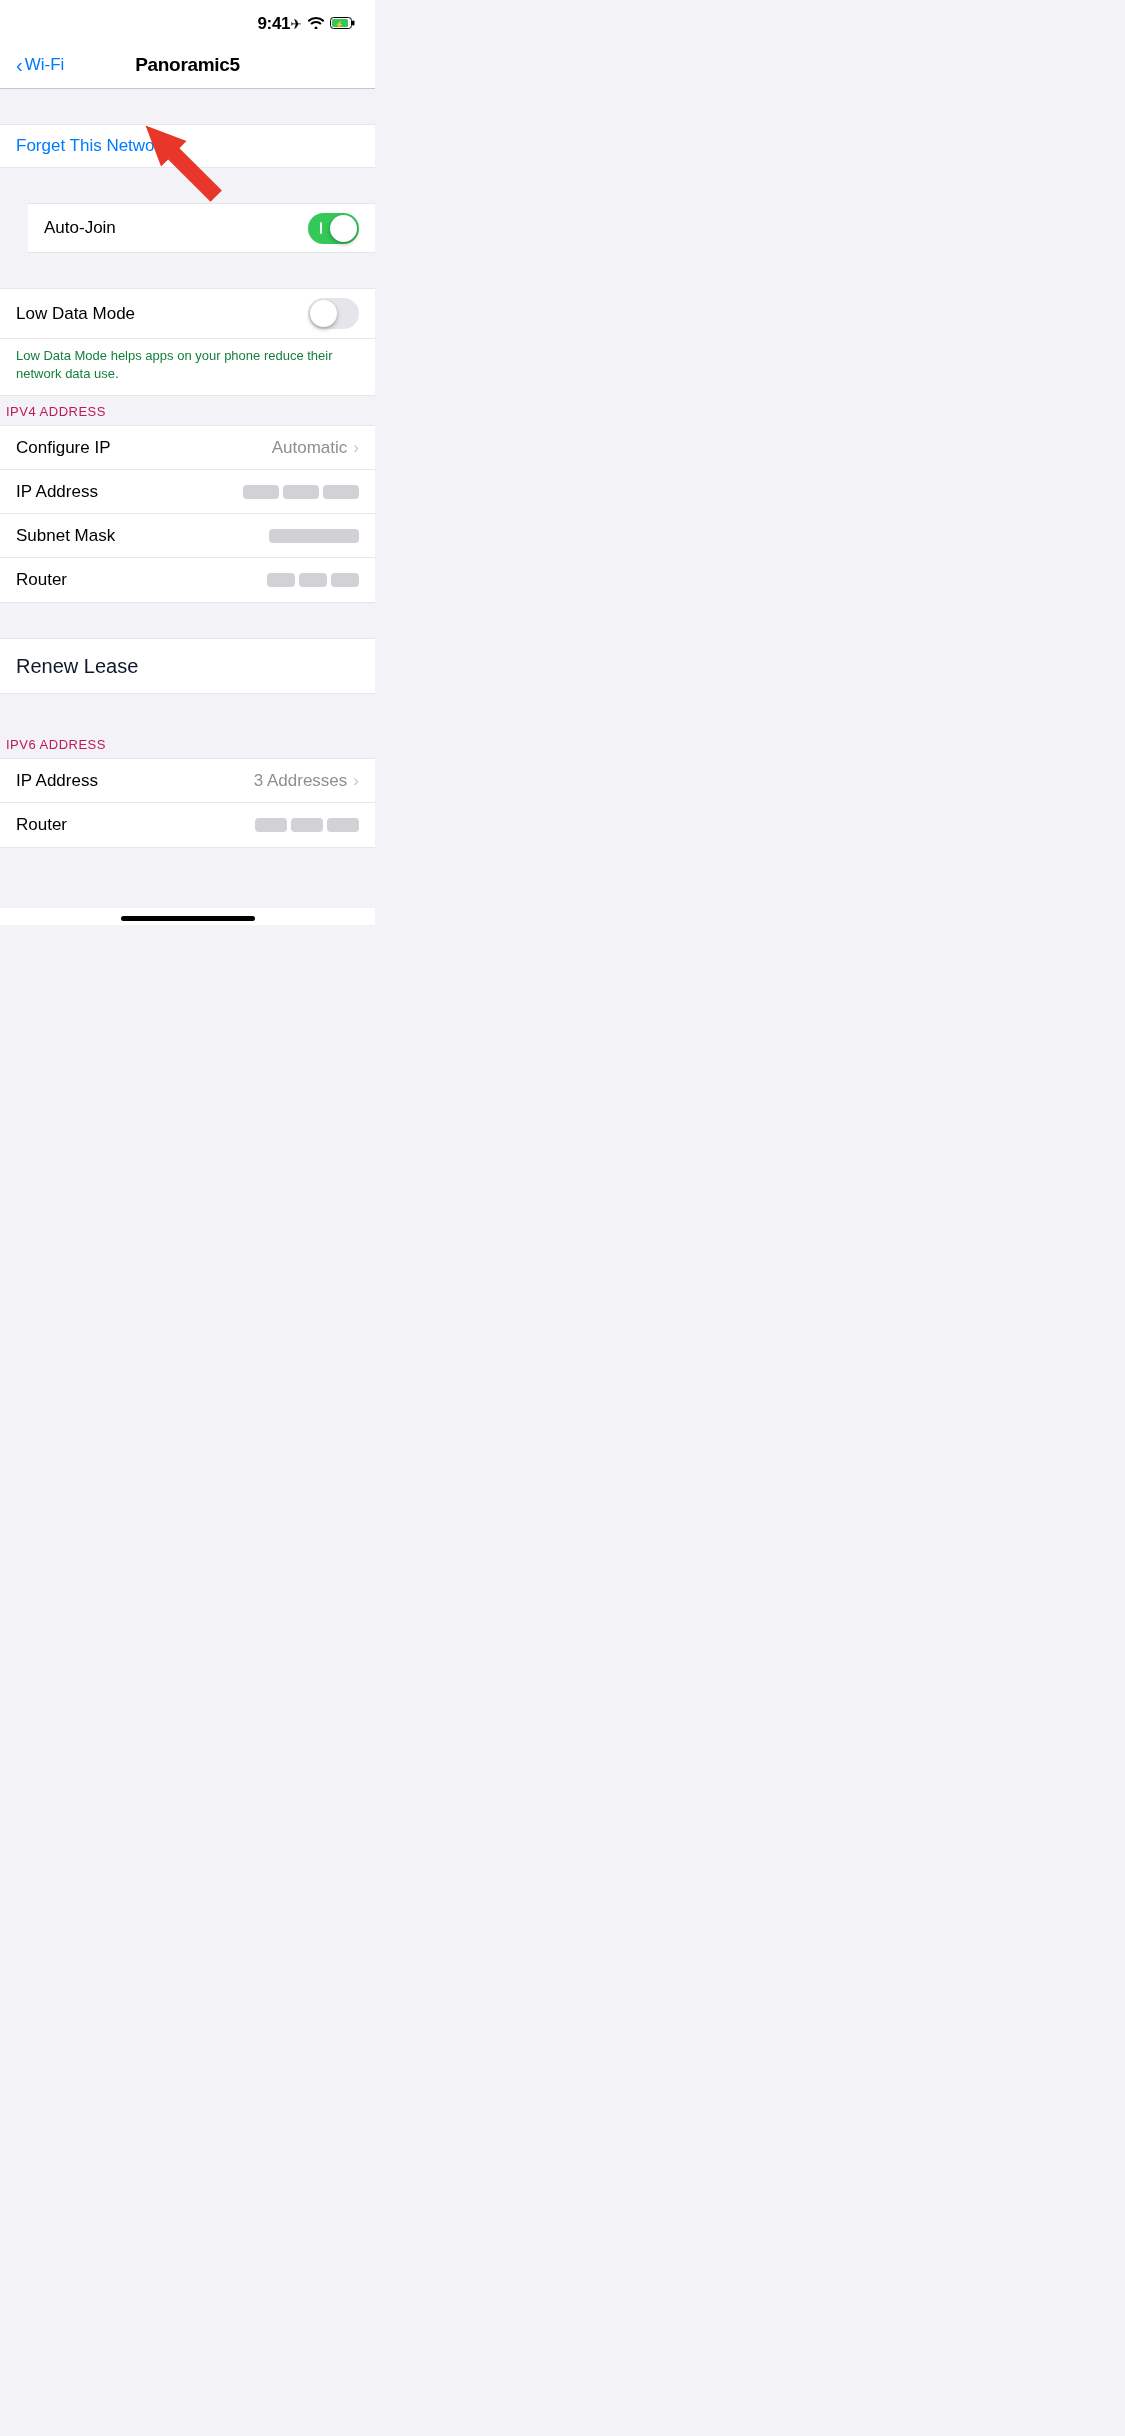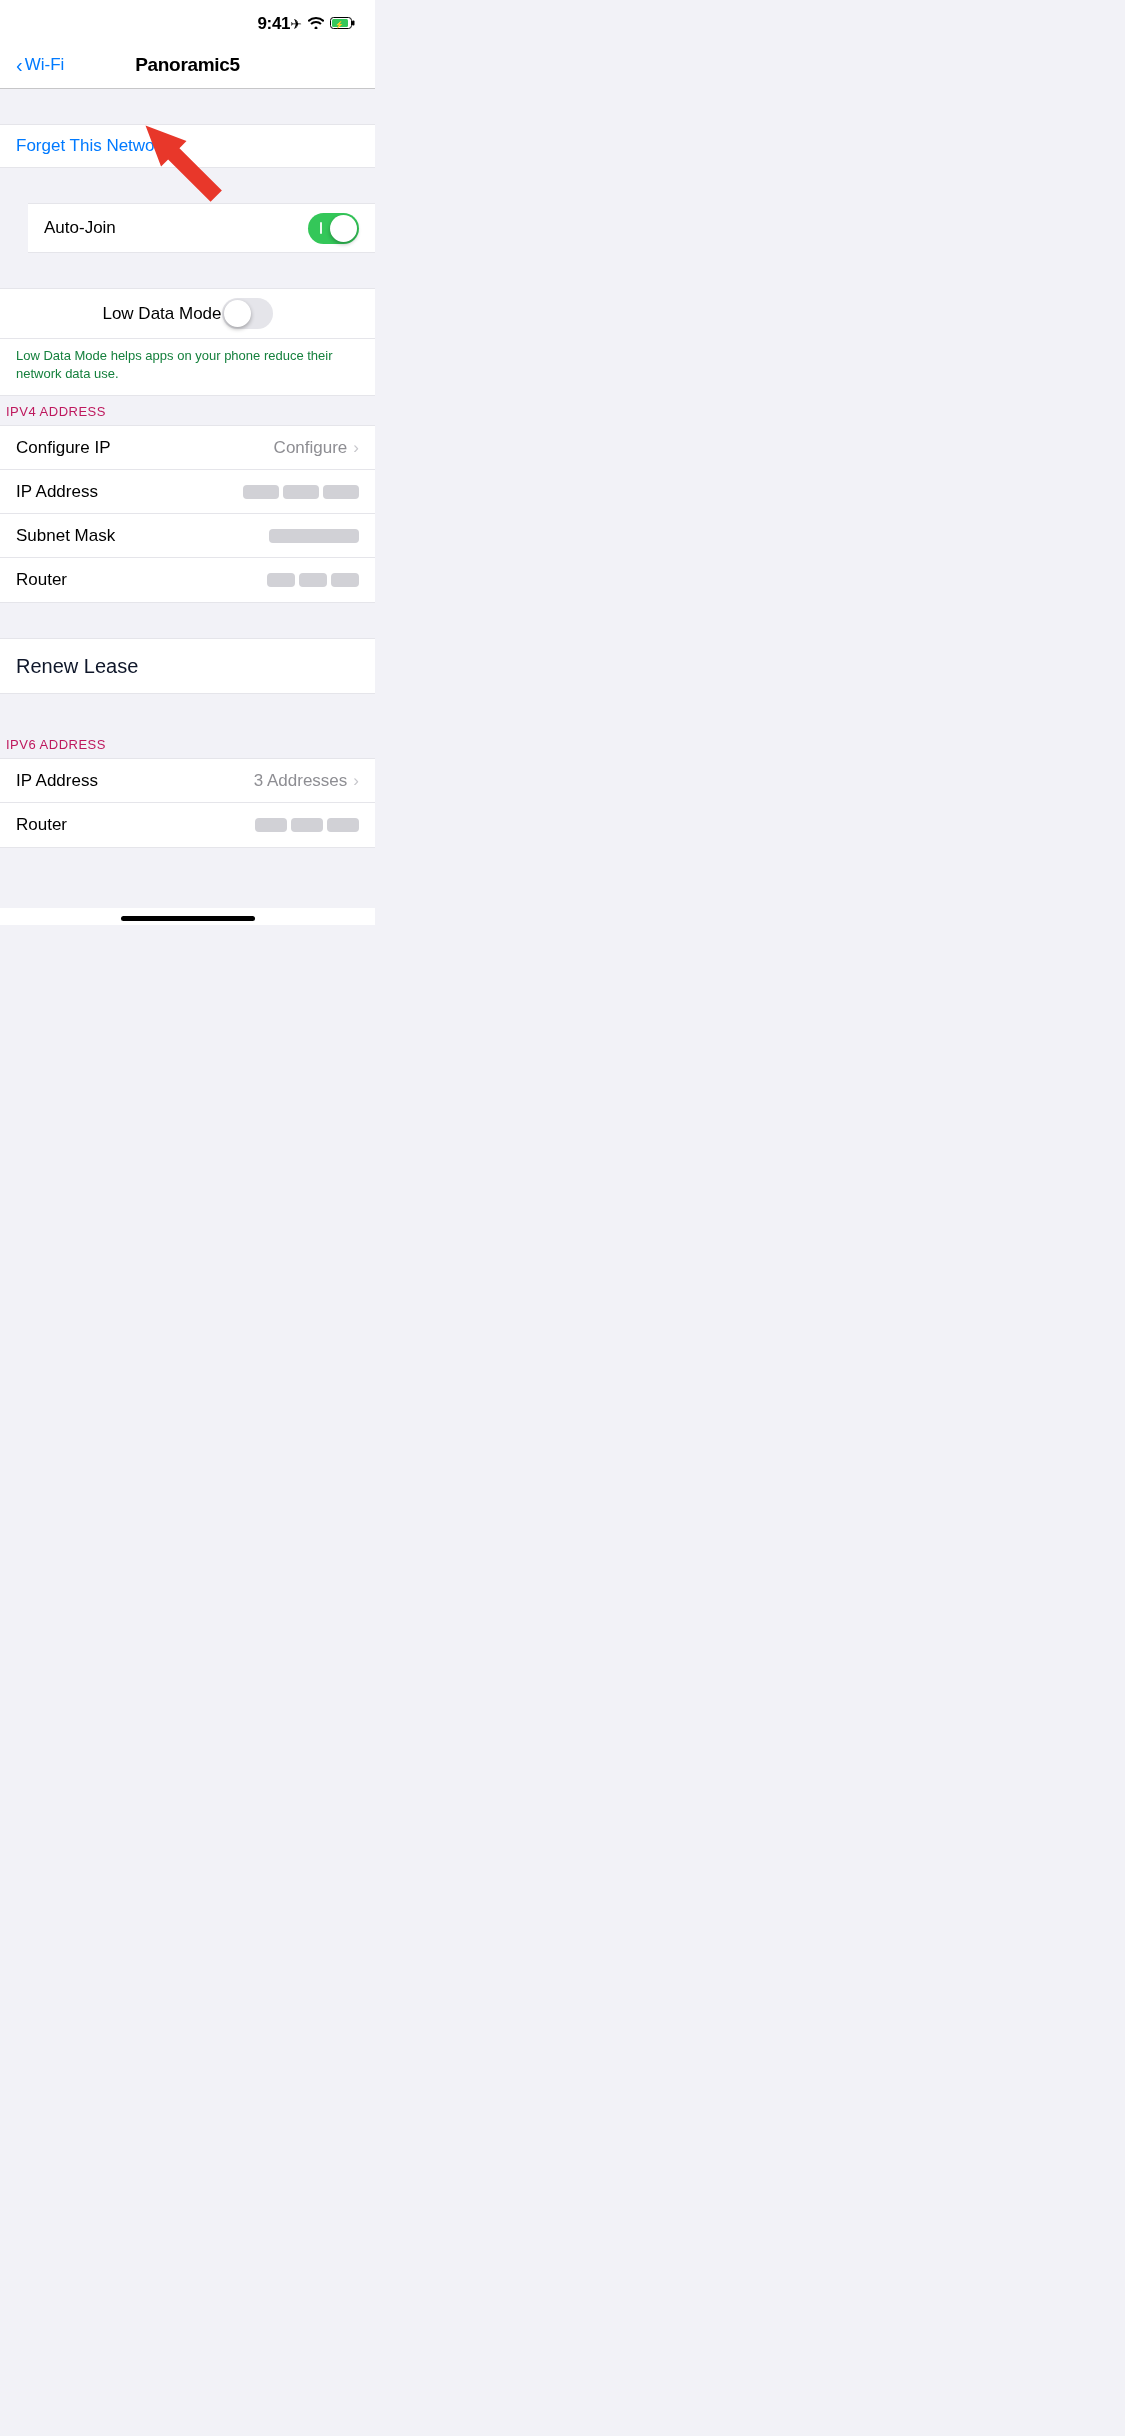--- a/index.html
+++ b/index.html
@@ -280,38 +280,38 @@
     <div class="toggle-track on">
       <div class="toggle-line"></div>
       <div class="toggle-thumb"></div>
     </div>
   </div>
 </div>
 
 <div class="section-spacer"></div>
 
 <div class="section-block">
-  <div class="cell" style="border-bottom:1px solid #e5e5ea; min-height:50px;justify-content:center;">
+  <div class="cell" style="border-bottom:1px solid #e5e5ea; min-height:50px;">
     <span class="cell-label">Low Data Mode</span>
     <div class="toggle-container">
       <div class="toggle-track off">
         <div class="toggle-thumb"></div>
       </div>
     </div>
   </div>
   <div class="description-text">Low Data Mode helps apps on your phone reduce their network data use.</div>
 </div>
 
 <div class="section-header">IPV4 ADDRESS</div>
 
 <div style="background:#fff; border-top:1px solid #e5e5ea; border-bottom:1px solid #e5e5ea;">
   <div class="cell">
     <span class="cell-label">Configure IP</span>
     <div class="cell-value">
-      <span>Configure</span>
+      <span>Automatic</span>
       <span class="cell-chevron">›</span>
     </div>
   </div>
   <div class="cell">
     <span class="cell-label">IP Address</span>
     <div class="cell-value">
       <span class="redacted" style="width:36px;"></span>
       <span class="redacted" style="width:36px;"></span>
       <span class="redacted" style="width:36px;"></span>
     </div>

